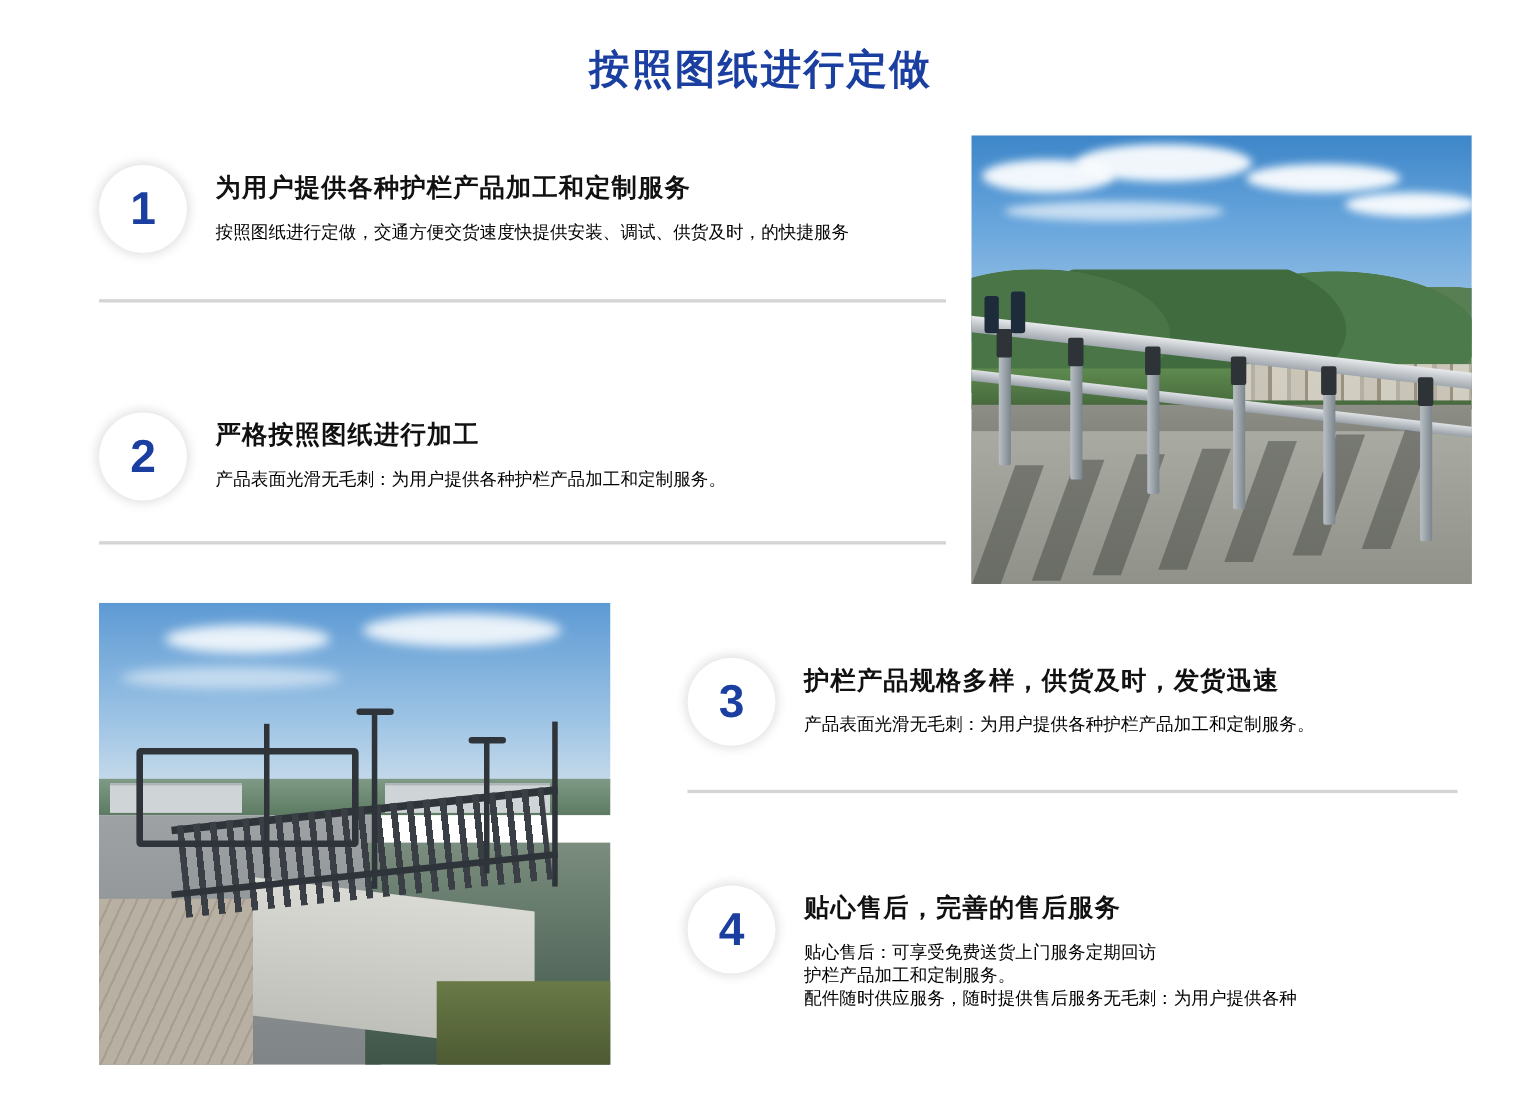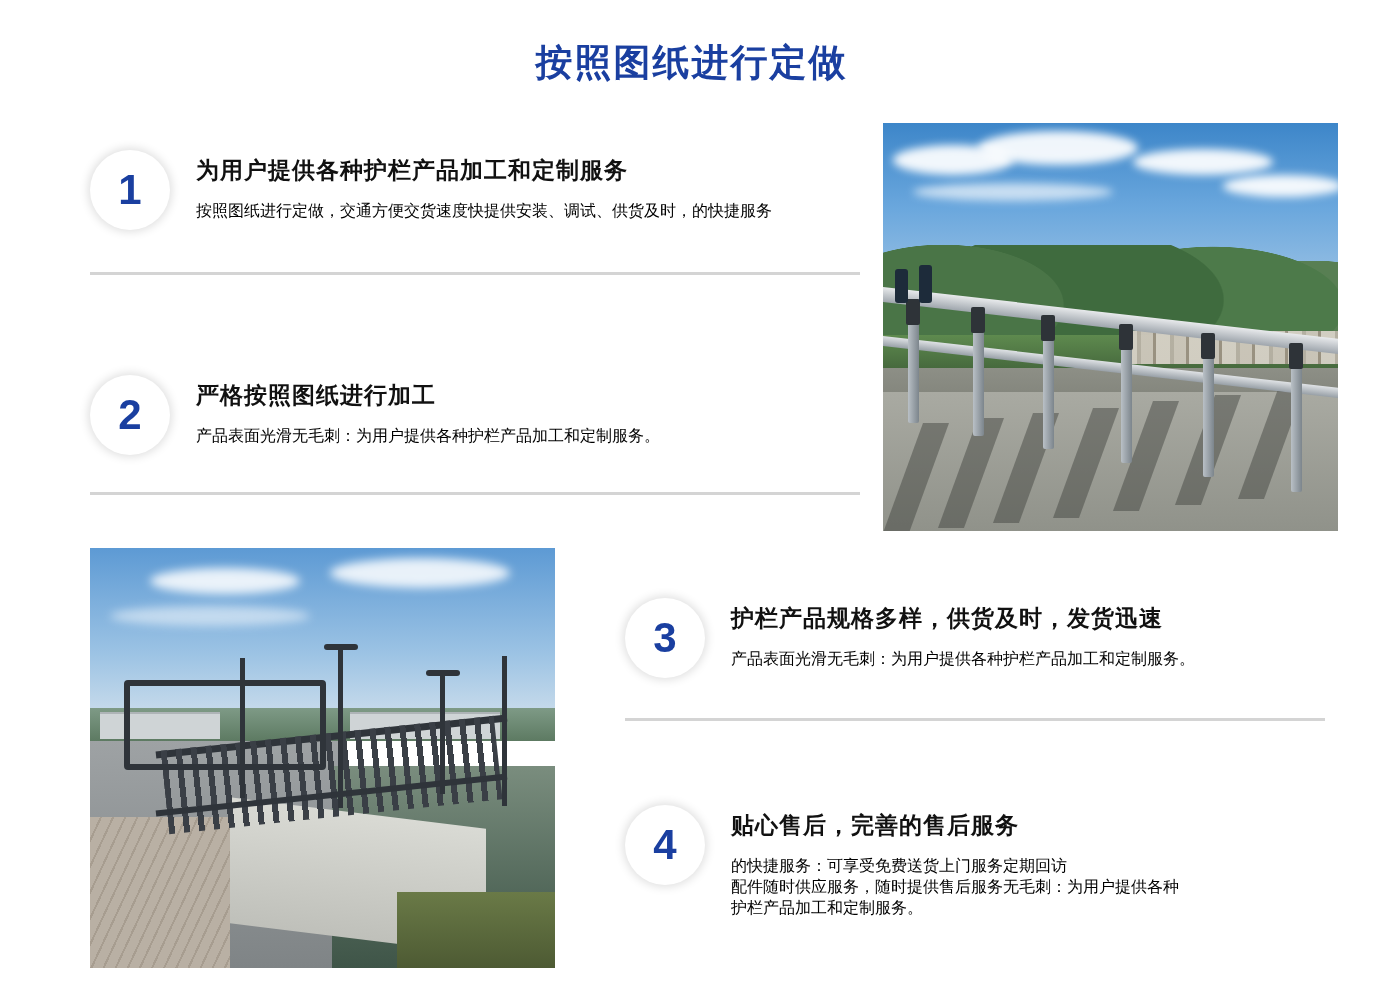--- a/index.html
+++ b/index.html
@@ -309,18 +309,18 @@
   </div>
 </div>
 <div class="divider" style="left:625px; top:718px; width:700px;"></div>
 
 <div class="feature" style="left:625px; top:805px; width:700px;">
   <div class="badge">4</div>
   <div class="feature-text">
     <p class="feature-title">贴心售后，完善的售后服务</p>
     <p class="feature-desc" style="text-align:center;">
       </p>
-      <div>的快捷服务：可享受免费送货上门服务定期回访</div>
+      <div>贴心售后：可享受免费送货上门服务定期回访</div>
+      <div>护栏产品加工和定制服务。</div>
       <div>配件随时供应服务，随时提供售后服务无毛刺：为用户提供各种</div>
-      <div>护栏产品加工和定制服务。</div>
     <p></p>
   </div>
 </div>
 
 </body></html>

